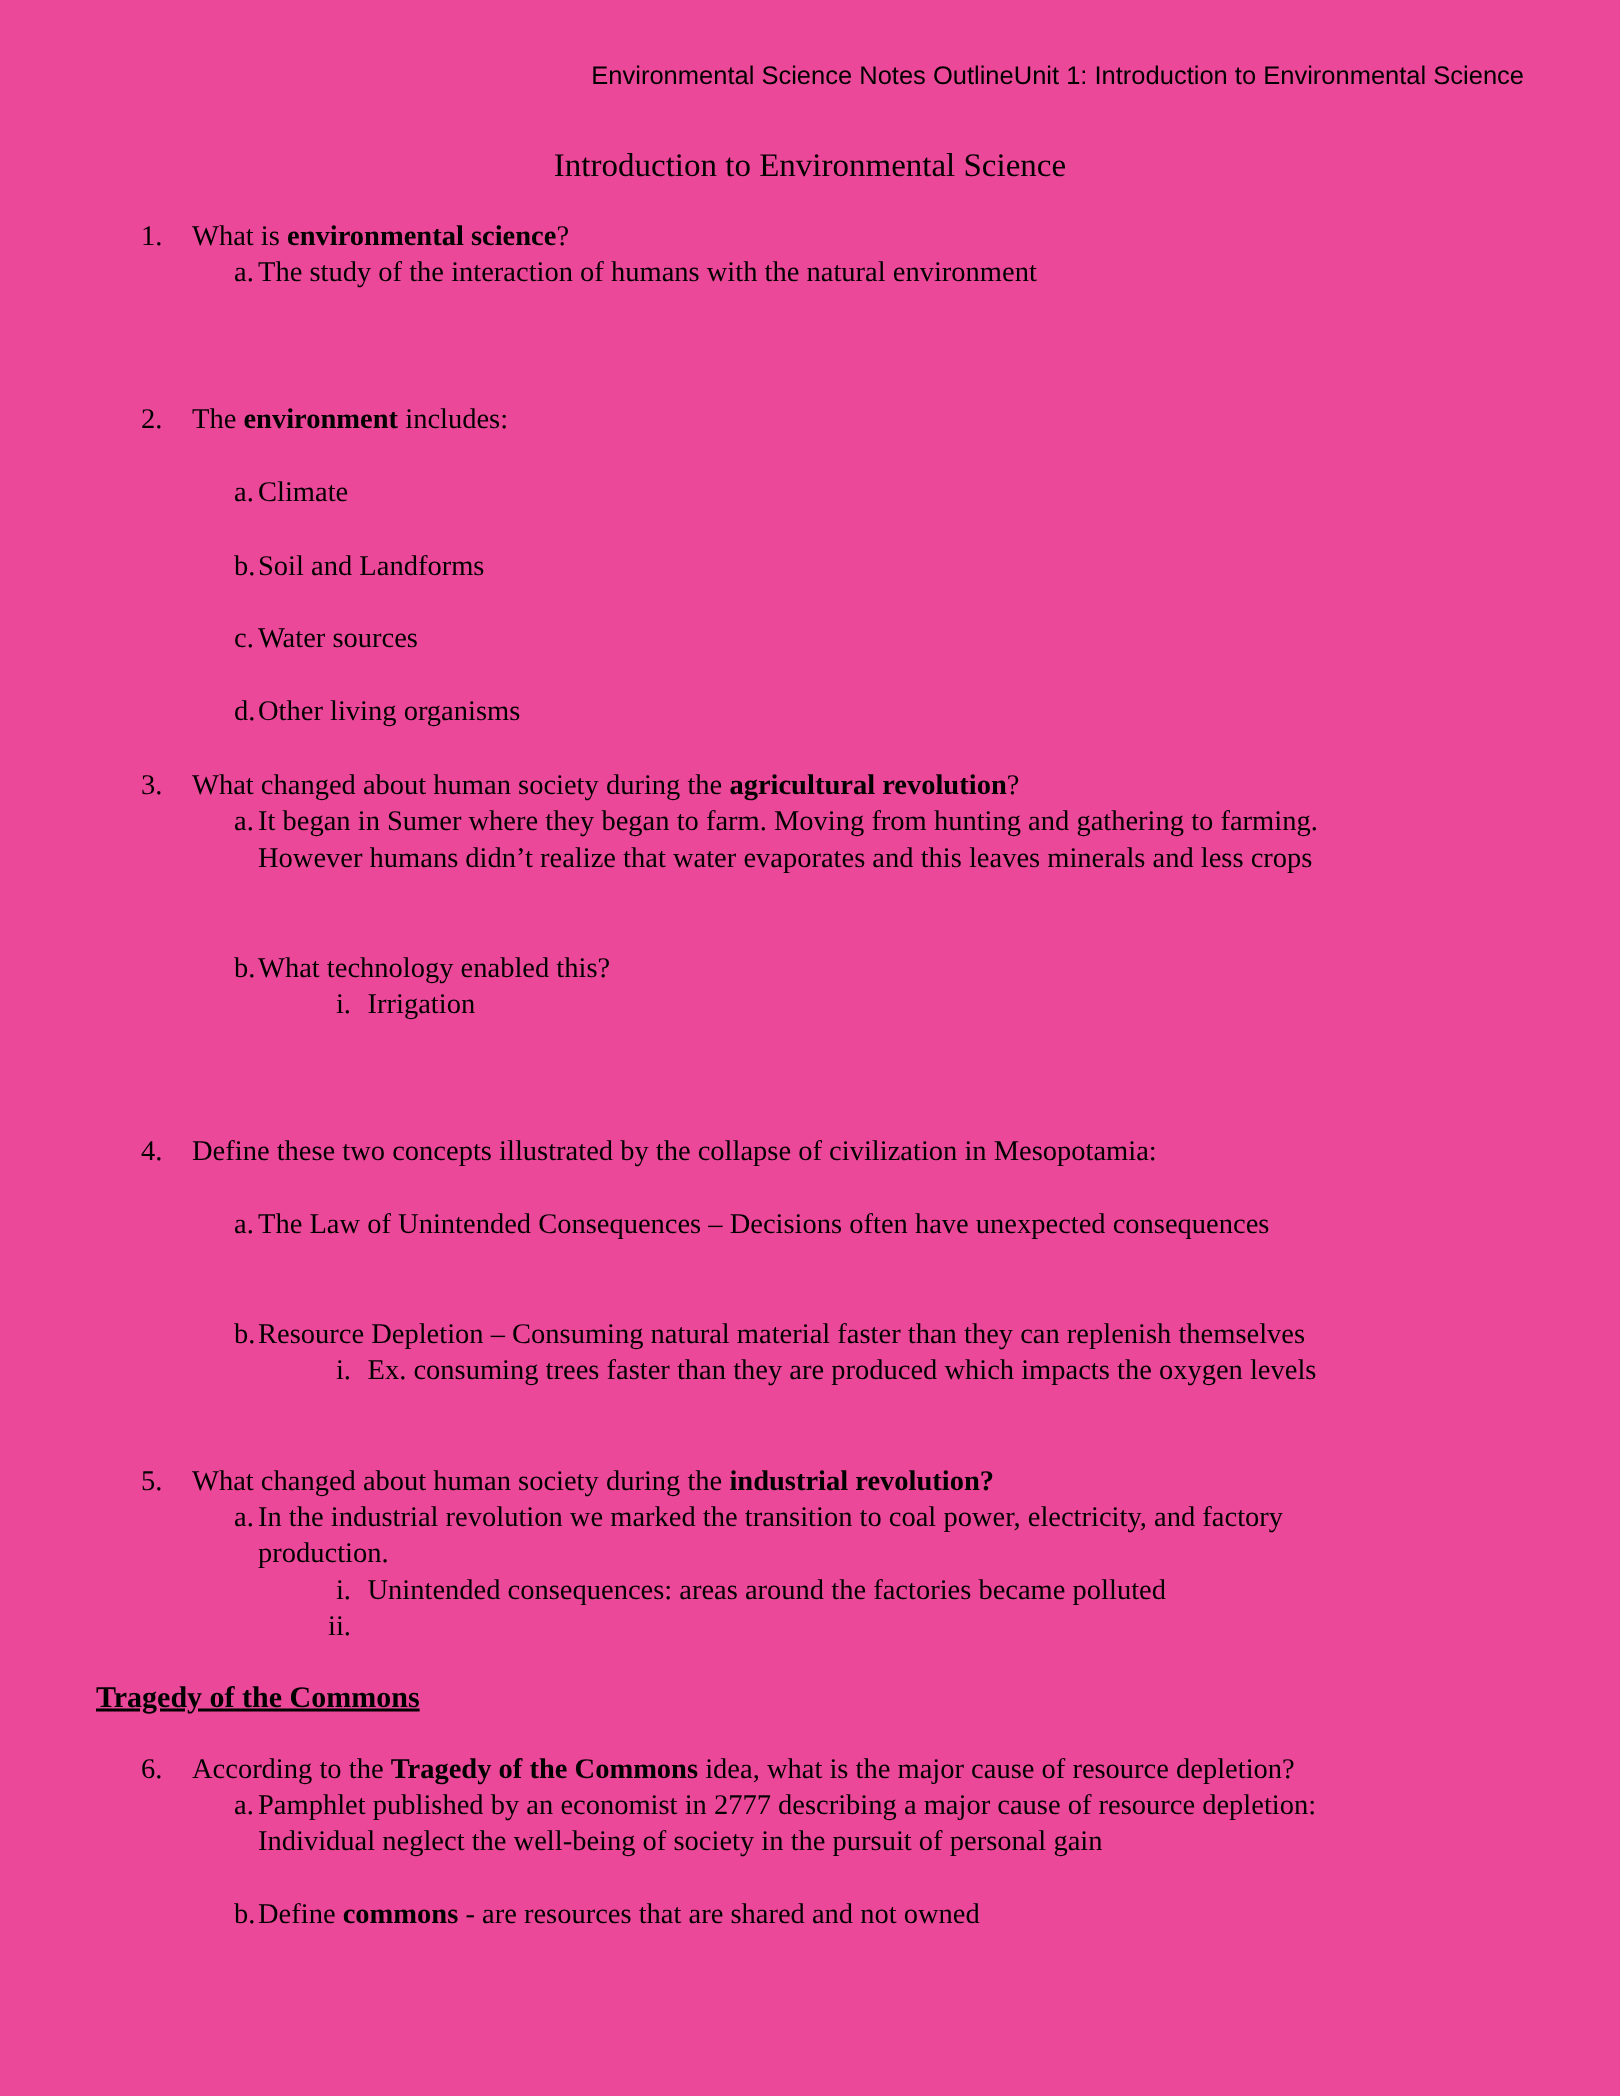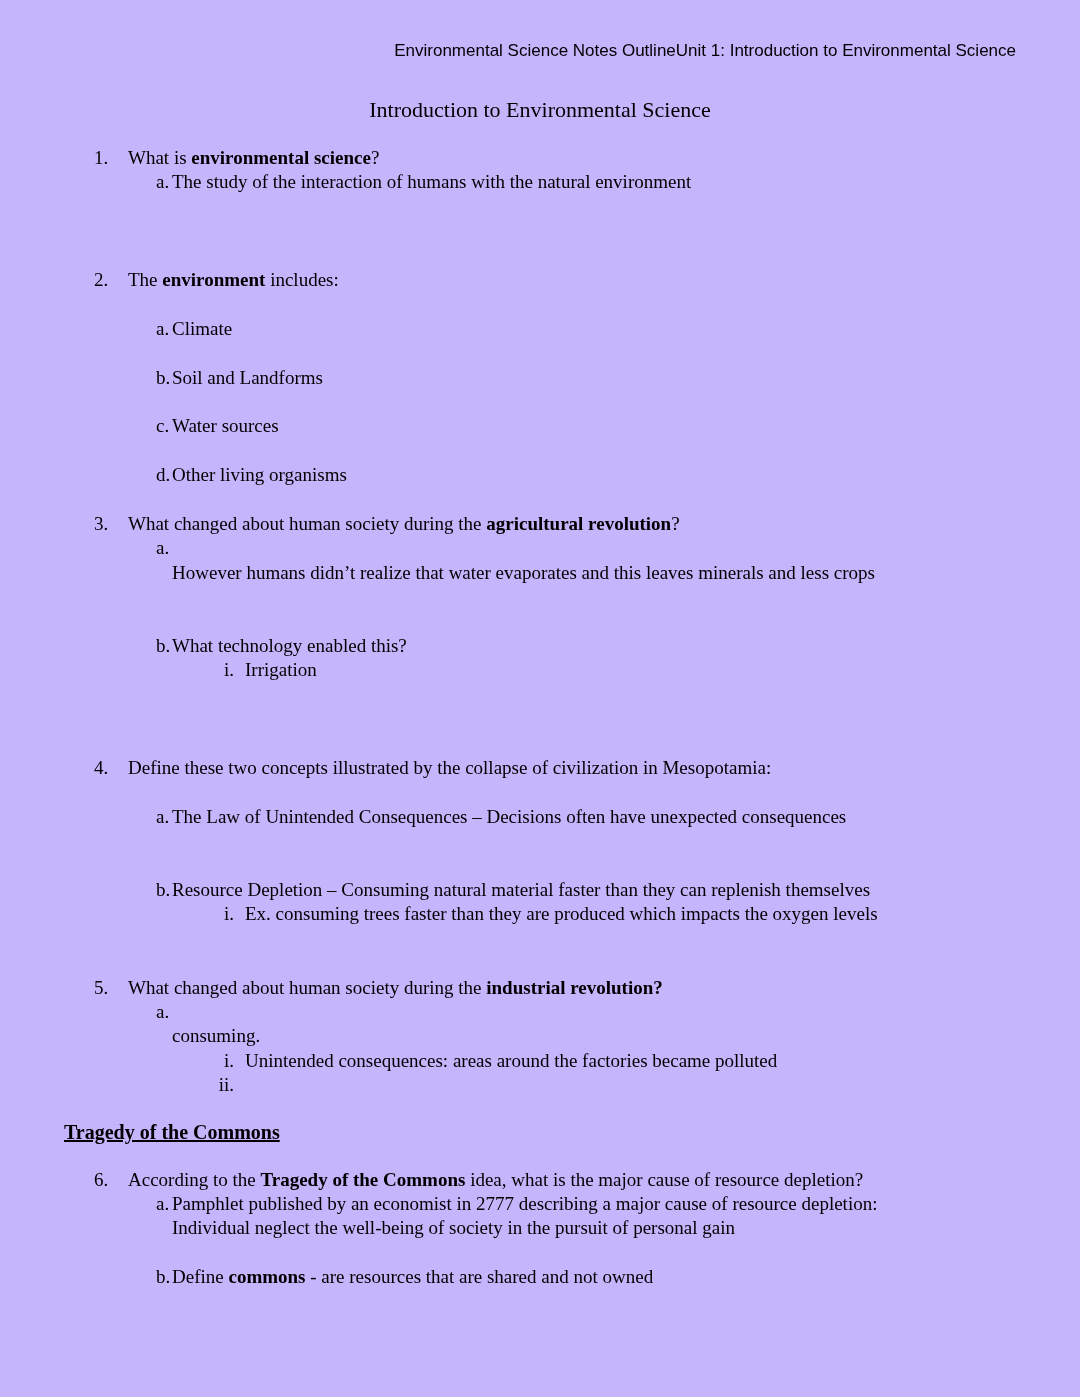--- a/index.html
+++ b/index.html
@@ -1,21 +1,21 @@
 <!DOCTYPE html>
 <html><head>
 <meta charset="utf-8">
 <style>
   html, body { margin: 0; padding: 0; background: #ffffff; }
   .page {
     position: relative;
     width: 1080px;
     height: 1397px;
     margin: 0 auto;
-    background: #c4b5fd;
+    background: #ec4899;
     color: #000000;
     box-sizing: border-box;
     padding: 41px 64px 0 64px;
     font-family: "Liberation Serif", "DejaVu Serif", serif;
     font-size: 19px;
     line-height: 24.4px;
     overflow: hidden;
   }
   .hdr {
     font-family: "Liberation Sans", "DejaVu Sans", sans-serif;
@@ -90,21 +90,21 @@
     <span class="marker">d.</span>
     <div class="content"><span>Other living organisms</span></div>
   </div>
 
   <div class="li l1 mt1">
     <span class="marker">3.</span>
     <div class="content"><span>What changed about human society during the </span><b>agricultural revolution</b><span>?</span></div>
   </div>
   <div class="li l2">
     <span class="marker">a.</span>
-    <div class="content"><br><span>However humans didn’t realize that water evaporates and this leaves minerals and less crops</span></div>
+    <div class="content"><span>It began in Sumer where they began to farm. Moving from hunting and gathering to farming.</span><br><span>However humans didn’t realize that water evaporates and this leaves minerals and less crops</span></div>
   </div>
   <div class="li l2 mt2">
     <span class="marker">b.</span>
     <div class="content"><span>What technology enabled this?</span></div>
   </div>
   <div class="li l3">
     <span class="marker">i.</span>
     <div class="content"><span>Irrigation</span></div>
   </div>
 
@@ -124,21 +124,21 @@
     <span class="marker">i.</span>
     <div class="content"><span>Ex. consuming trees faster than they are produced which impacts the oxygen levels</span></div>
   </div>
 
   <div class="li l1 mt2">
     <span class="marker">5.</span>
     <div class="content"><span>What changed about human society during the </span><b>industrial revolution?</b></div>
   </div>
   <div class="li l2">
     <span class="marker">a.</span>
-    <div class="content"><br><span>consuming.</span></div>
+    <div class="content"><span>In the industrial revolution we marked the transition to coal power, electricity, and factory</span><br><span>production.</span></div>
   </div>
   <div class="li l3">
     <span class="marker">i.</span>
     <div class="content"><span>Unintended consequences: areas around the factories became polluted</span></div>
   </div>
   <div class="li l3">
     <span class="marker">ii.</span>
   </div>
 
   <div class="sec-heading">Tragedy of the Commons</div>

